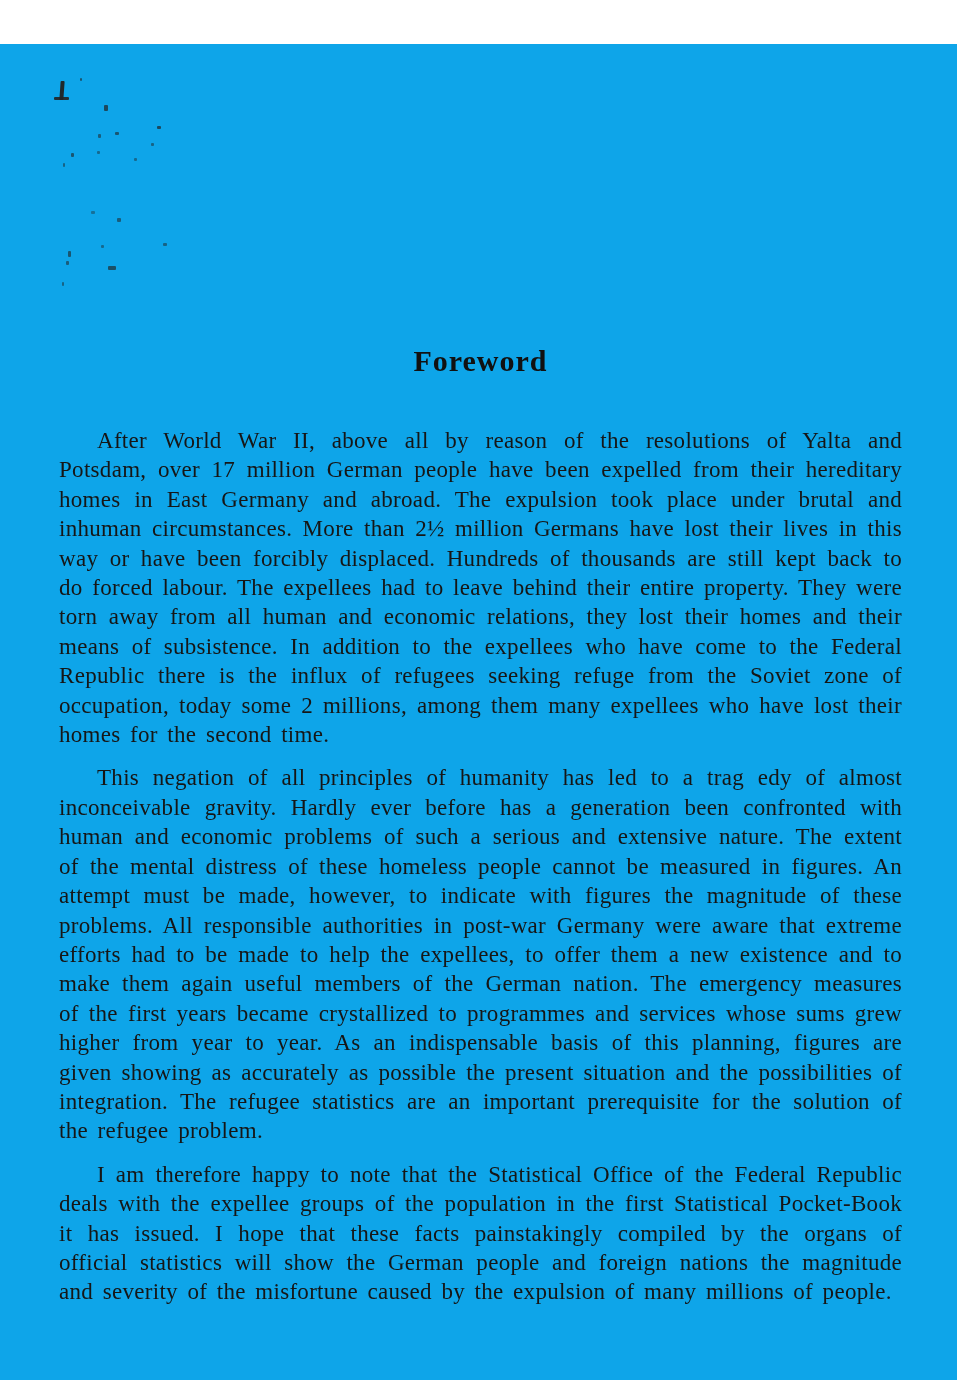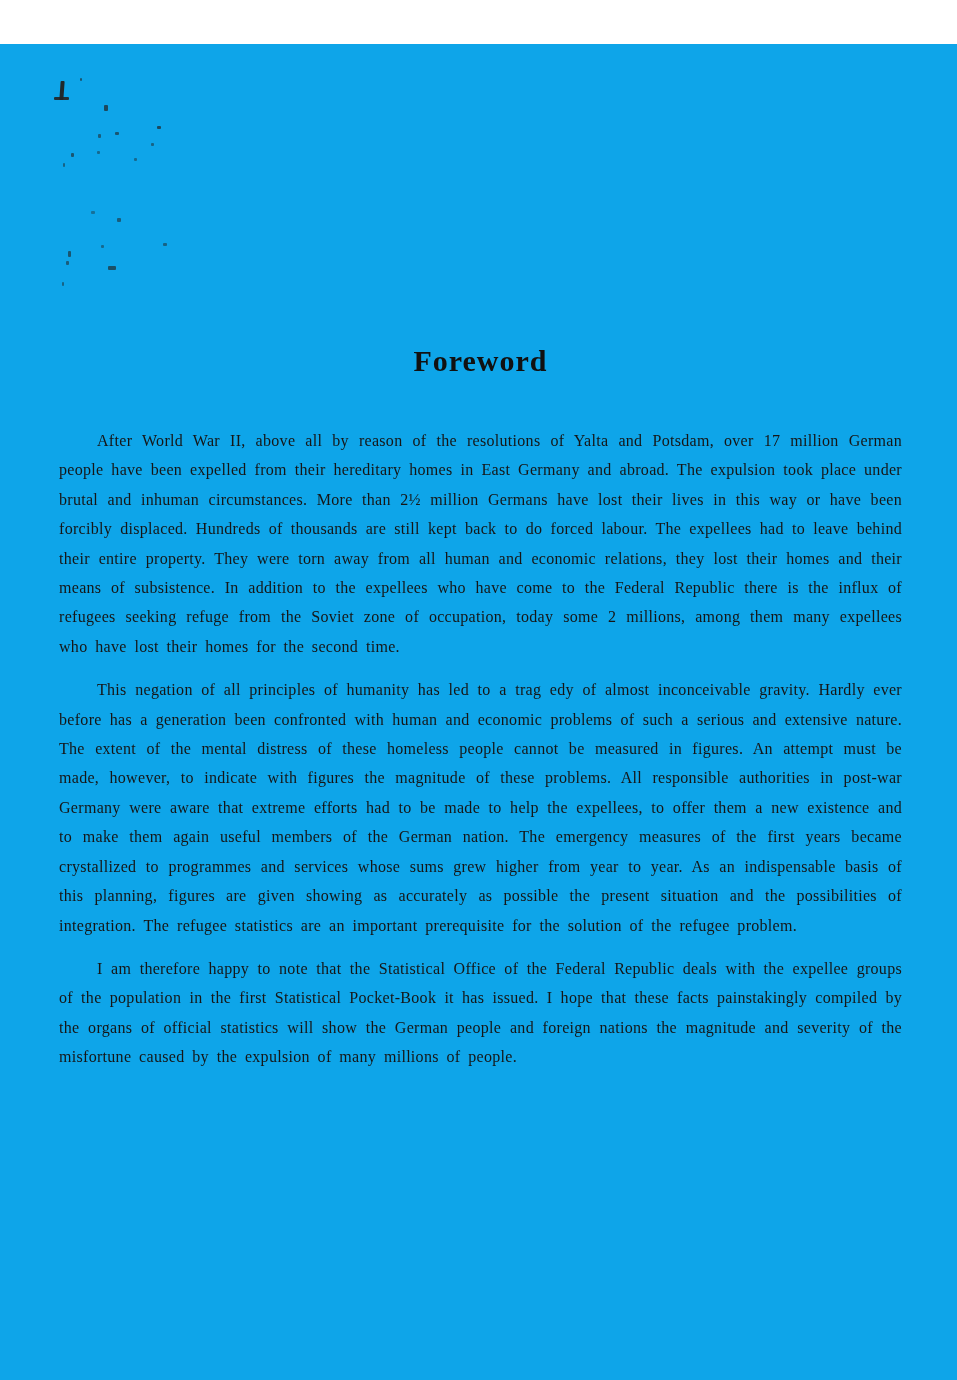--- a/index.html
+++ b/index.html
@@ -32,21 +32,21 @@
     font-size: 30px;
     font-weight: bold;
     letter-spacing: 1px;
     color: #111;
   }
   .content {
     position: absolute;
     top: 382px;
     left: 59px;
     width: 843px;
-    font-size: 16px;
+    font-size: 23px;
     line-height: 29.4px;
     letter-spacing: 0.3px;
     word-spacing: 3.5px;
     text-align: justify;
     color: #161616;
   }
   .content p {
     margin: 0 0 14px 0;
     text-indent: 38px;
   }

